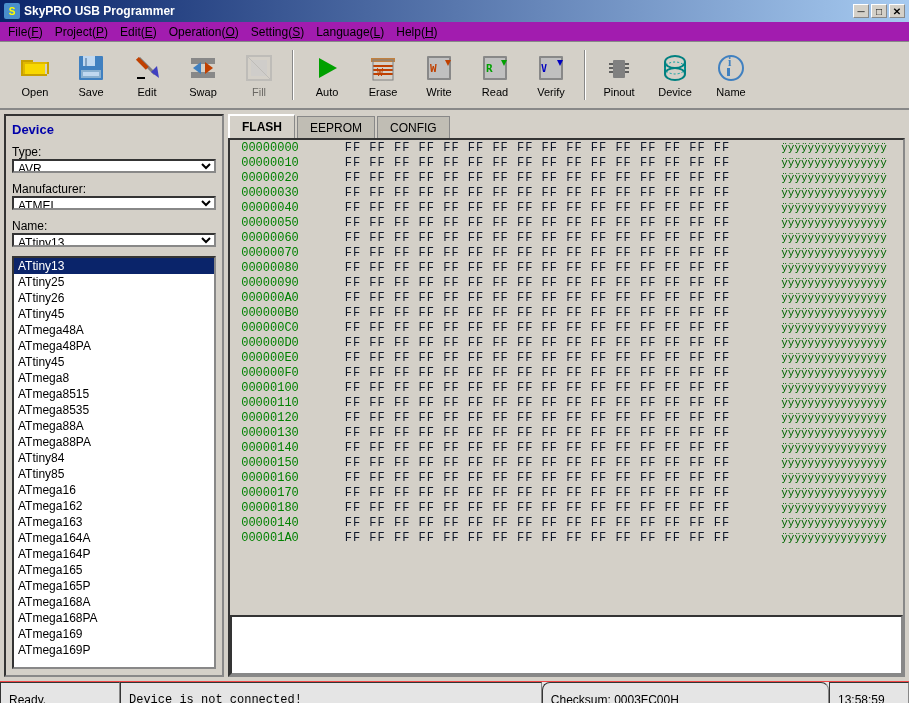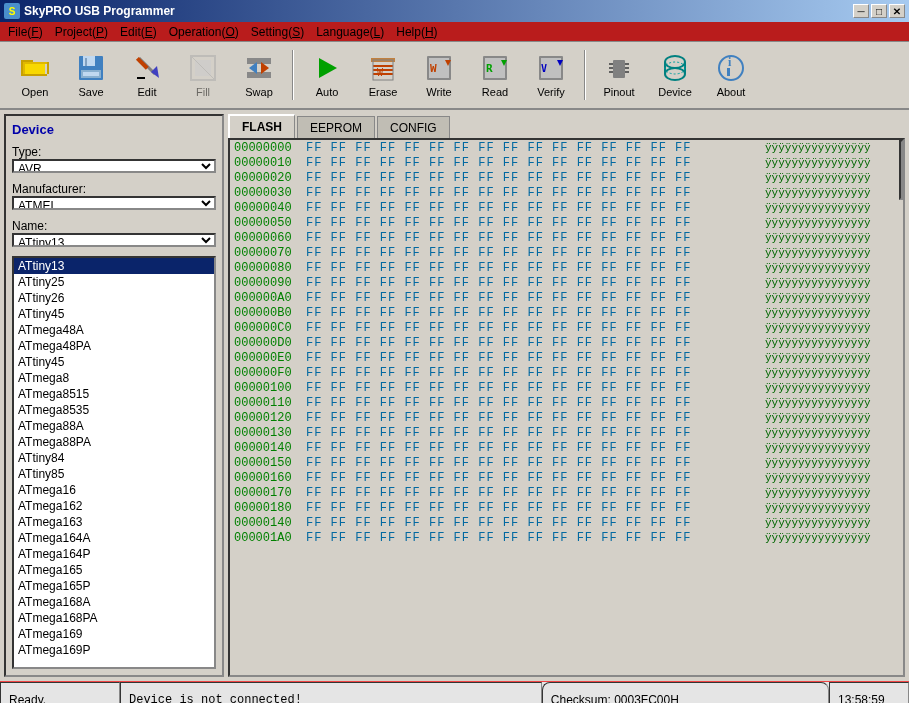--- a/index.html
+++ b/index.html
@@ -52,21 +52,21 @@
       border-left-color: #fff;
       font-size: 10px;
       display: flex;
       align-items: center;
       justify-content: center;
       cursor: pointer;
       color: black;
     }
     
     #menu-bar {
-      background: #b91c1c;
+      background: #a21caf;
       height: 20px;
       display: flex;
       align-items: center;
       border-bottom: 1px solid #888;
       padding: 0 2px;
     }
     .menu-item {
       padding: 2px 6px;
       cursor: pointer;
       font-size: 12px;
@@ -198,21 +198,22 @@
       height: 24px;
       font-weight: bold;
     }
     
     #hex-area {
       flex: 1;
       border: 2px inset #888;
       background: #d4d0c8;
       overflow: hidden;
       display: flex;
-      flex-direction: row;
+      flex-direction: column;
+      text-align: center;
     }
     #hex-content {
       flex: 1;
       overflow-y: auto;
       background: #d4d0c8;
       font-family: 'Courier New', monospace;
       font-size: 12px;
     }
     .hex-row {
       display: flex;
@@ -221,21 +222,21 @@
       padding: 0 4px;
     }
     .hex-addr {
       color: #008000;
       width: 72px;
       min-width: 72px;
       font-size: 12px;
     }
     .hex-bytes {
       flex: 1;
-      color: #0369a1;
+      color: #0f172a;
       font-size: 12px;
       letter-spacing: 1px;
     }
     .hex-ascii {
       color: #006600;
       width: 130px;
       min-width: 130px;
       font-size: 11px;
       overflow: hidden;
     }
@@ -330,41 +331,41 @@
       <svg width="32" height="32" viewBox="0 0 32 32">
         <line x1="8" y1="6" x2="24" y2="22" stroke="#808080" stroke-width="3"></line>
         <polygon points="20,20 26,14 28,26" fill="#4040c0"></polygon>
         <line x1="6" y1="26" x2="14" y2="26" stroke="black" stroke-width="2"></line>
         <rect x="10" y="4" width="4" height="14" transform="rotate(-45 12 12)" fill="#c04000"></rect>
       </svg>
     </div>
     <span>Edit</span>
   </div>
 
-  <div class="tool-btn disabled">
-    <div class="tool-icon">
-      <svg width="32" height="32" viewBox="0 0 32 32">
-        <rect x="4" y="4" width="24" height="24" fill="none" stroke="#aaa" stroke-width="2"></rect>
-        <rect x="8" y="8" width="16" height="16" fill="#ccc"></rect>
-        <line x1="4" y1="4" x2="28" y2="28" stroke="#aaa" stroke-width="1"></line>
-      </svg>
-    </div>
-    <span>Fill</span>
-  </div>
-
   <div class="tool-btn">
     <div class="tool-icon">
       <svg width="32" height="32" viewBox="0 0 32 32">
         <rect x="4" y="6" width="24" height="6" fill="#888"></rect>
         <rect x="4" y="20" width="24" height="6" fill="#888"></rect>
         <polygon points="6,16 14,10 14,22" fill="#4080c0"></polygon>
         <polygon points="26,16 18,10 18,22" fill="#c04000"></polygon>
       </svg>
     </div>
     <span>Swap</span>
+  </div>
+
+  <div class="tool-btn disabled">
+    <div class="tool-icon">
+      <svg width="32" height="32" viewBox="0 0 32 32">
+        <rect x="4" y="4" width="24" height="24" fill="none" stroke="#aaa" stroke-width="2"></rect>
+        <rect x="8" y="8" width="16" height="16" fill="#ccc"></rect>
+        <line x1="4" y1="4" x2="28" y2="28" stroke="#aaa" stroke-width="1"></line>
+      </svg>
+    </div>
+    <span>Fill</span>
   </div>
   <div class="tool-separator"></div>
 
   <div class="tool-btn">
     <div class="tool-icon">
       <svg width="32" height="32" viewBox="0 0 32 32">
         <polygon points="8,6 26,16 8,26" fill="#00a000"></polygon>
       </svg>
     </div>
     <span>Auto</span>
@@ -452,21 +453,21 @@
   </div>
 
   <div class="tool-btn">
     <div class="tool-icon">
       <svg width="32" height="32" viewBox="0 0 32 32">
         <circle cx="16" cy="16" r="12" fill="none" stroke="#4080c0" stroke-width="2"></circle>
         <text x="13" y="14" font-size="12" font-weight="bold" fill="#4080c0" font-family="serif">i</text>
         <rect x="12" y="16" width="3" height="8" fill="#4080c0"></rect>
       </svg>
     </div>
-    <span>About</span>
+    <span>Name</span>
   </div>
 </div>
 
 <div id="main-area">
 
   <div id="left-panel">
     <div class="panel-title">Device</div>
     <div>
       <label>Type:</label>
       <select>

